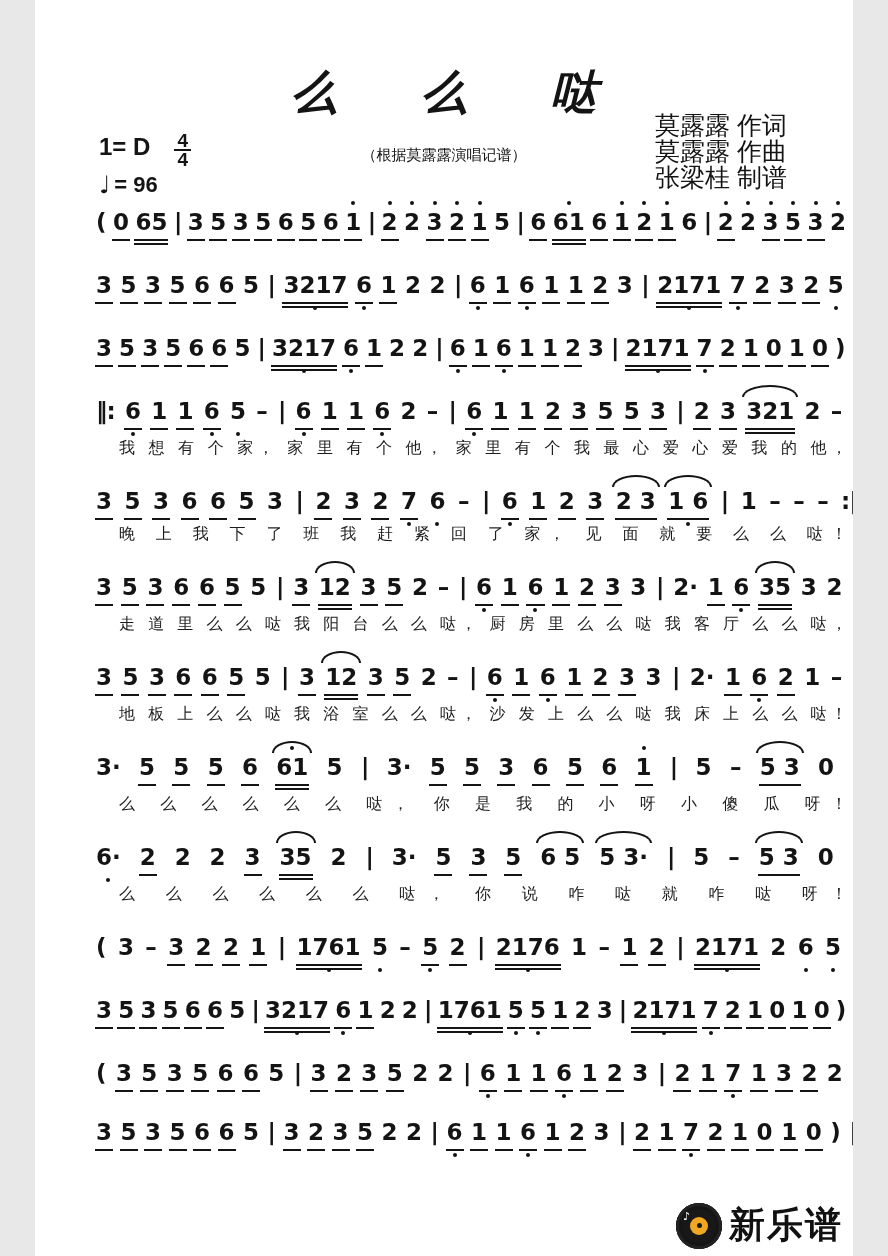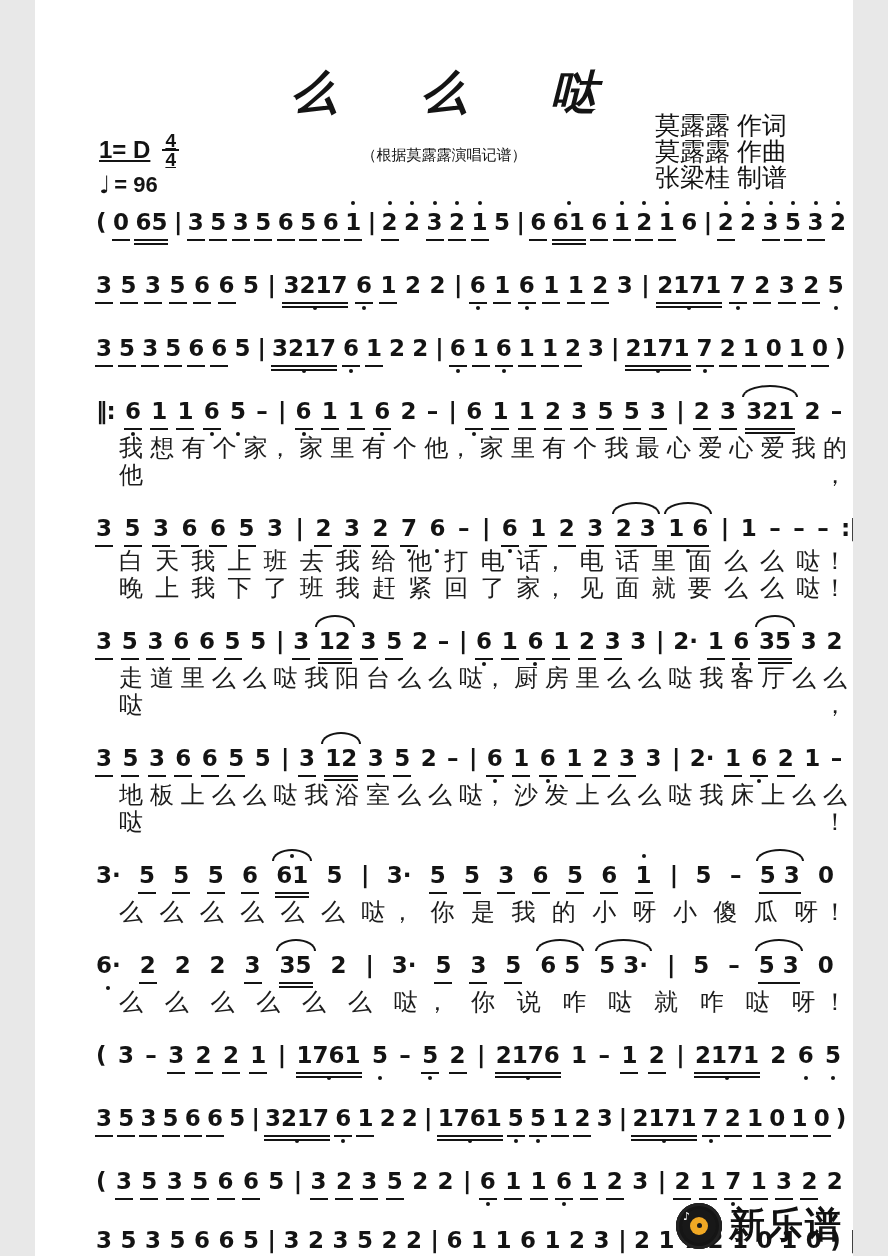--- a/index.html
+++ b/index.html
@@ -6,42 +6,42 @@
   .page{position:relative;width:788px;height:1256px;margin:0 auto;background:#ffffff;
         font-family:"Liberation Sans","DejaVu Sans",sans-serif;color:#141414;overflow:hidden;padding-left:30px;}
 
   
   .title{position:absolute;top:62px;left:0;width:100%;text-align:center;
          font-family:"DejaVu Serif",serif;font-weight:bold;font-style:italic;
          font-size:46px;letter-spacing:34px;text-indent:34px;}
   .subtitle{position:absolute;top:146px;left:0;width:100%;text-align:center;font-size:15px;}
   .credits{position:absolute;top:112px;right:66px;text-align:left;font-size:25px;line-height:26px;}
   .keyblock{position:absolute;top:132px;left:64px;font-weight:bold;font-size:24px;line-height:30px;}
-  .keyrow{display:flex;align-items:center;gap:12px;text-decoration:underline;}
+  .keyrow{display:flex;gap:24px;}
   .timesig{display:inline-flex;flex-direction:column;align-items:center;font-size:19px;line-height:17px;}
   .timesig .num{border-bottom:2px solid #141414;padding:0 3px;}
   .temporow{display:flex;align-items:center;gap:4px;font-size:22px;margin-top:2px;}
   .notehead{font-family:"DejaVu Sans",sans-serif;font-size:24px;}
 
   
   .score{position:absolute;top:194px;left:60px;width:766px;}
   .score-block{margin-bottom:12px;}
   .note-row{display:flex;justify-content:space-between;align-items:baseline;
             font-family:"DejaVu Sans",sans-serif;font-weight:bold;font-size:23px;}
   .tok{position:relative;line-height:28px;padding:14px 1px 3px;white-space:pre;}
   .tok.u{border-bottom:2px solid #141414;}
   .tok.U{border-bottom:6px double #141414;}
   .tok.h::before{content:"";position:absolute;top:7px;left:50%;transform:translateX(-50%);
                  width:4px;height:4px;border-radius:50%;background:#141414;}
   .tok.l::after{content:"";position:absolute;bottom:-8px;left:50%;transform:translateX(-50%);
                 width:4px;height:4px;border-radius:50%;background:#141414;}
   .tok .arc{position:absolute;top:2px;left:-3px;right:-3px;height:10px;
             border:2px solid #141414;border-bottom:none;border-radius:50%/100% 100% 0 0;}
   .tok.bar{letter-spacing:-1px;}
-  .lyric-row{font-size:24px;line-height:27px;padding:0 14px 0 24px;
+  .lyric-row{font-size:16px;line-height:27px;padding:0 14px 0 24px;
              text-align:justify;text-align-last:justify;color:#1c1c1c;}
 
   
   .logo{position:absolute;right:10px;bottom:6px;display:flex;align-items:center;gap:7px;}
   .vinyl{position:relative;width:46px;height:46px;border-radius:50%;background:#181818;
          box-shadow:inset 0 0 0 3px #222, inset 0 0 0 6px #151515;}
   .vinyl .label{position:absolute;top:50%;left:50%;width:18px;height:18px;margin:-9px 0 0 -9px;
                 border-radius:50%;background:#f0a824;}
   .vinyl .hole{position:absolute;top:50%;left:50%;width:5px;height:5px;margin:-2.5px 0 0 -2.5px;
                border-radius:50%;background:#181818;}
@@ -244,21 +244,20 @@
           <span class="tok u">3</span>
           <span class="tok u"><i class="arc"></i>2&nbsp;3</span>
           <span class="tok u l"><i class="arc"></i>1&nbsp;6</span>
           <span class="tok bar">|</span>
           <span class="tok">1</span>
           <span class="tok">–</span>
           <span class="tok">–</span>
           <span class="tok">–</span>
           <span class="tok bar">:‖</span>
         </div>
-        <div class="lyric-row">白 天 我 上 班 去 我 给 他 打 电 话， 电 话 里 面 么 么 哒！</div>
         <div class="lyric-row">晚 上 我 下 了 班 我 赶 紧 回 了 家， 见 面 就 要 么 么 哒！</div>
       </div>
       <div class="score-block">
         <div class="note-row">
           <span class="tok u">3</span>
           <span class="tok u">5</span>
           <span class="tok u">3</span>
           <span class="tok u">6</span>
           <span class="tok u">6</span>
           <span class="tok u">5</span>

